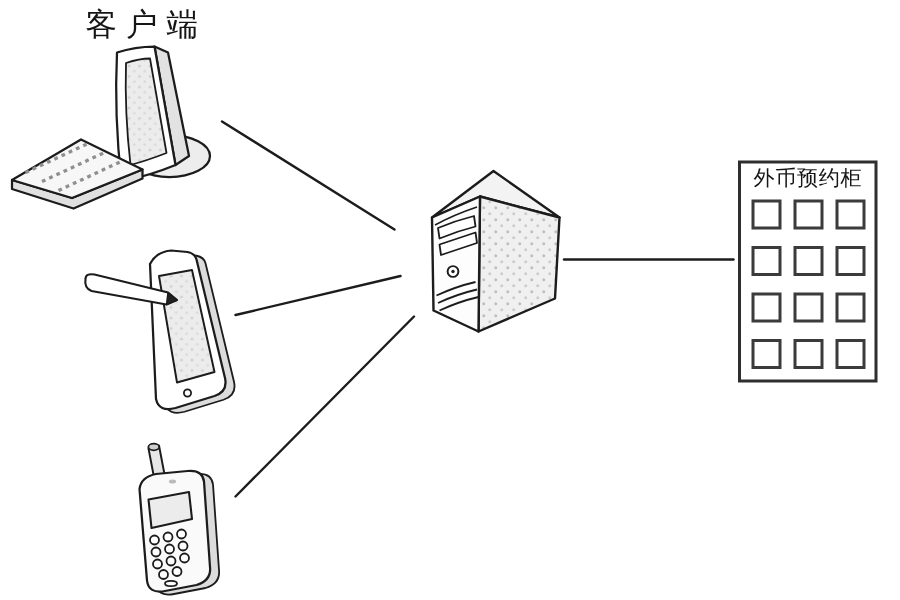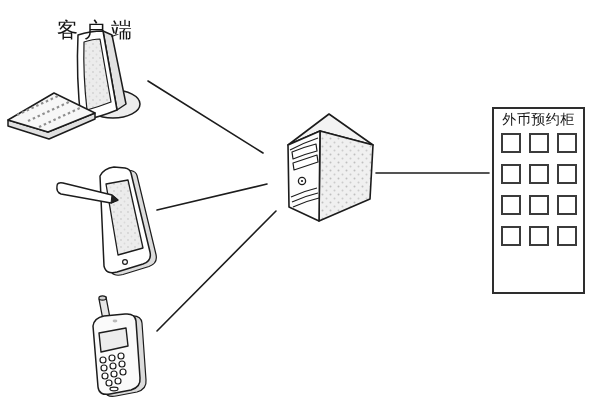--- a/index.html
+++ b/index.html
@@ -1,23 +1,23 @@
 <!DOCTYPE html>
 <html><head>
 <meta charset="utf-8">
 <style>
   *{margin:0;padding:0;box-sizing:border-box}
   html,body{background:#ffffff}
   .stage{position:relative;width:600px;height:400px;background:#fff;overflow:hidden;
          font-family:"Liberation Serif","DejaVu Serif",serif;color:#151515}
   .stage svg{position:absolute;left:0;top:0}
   .lbl{position:absolute;white-space:nowrap;font-weight:400}
-  .lbl-client{left:57px;top:16px;font-size:21px;letter-spacing:6px}
+  .lbl-client{left:57px;top:2px;font-size:21px;letter-spacing:6px}
   .lbl-server{left:292px;top:80px;font-size:20px;letter-spacing:5px}
-  .cabinet{position:absolute;left:492px;top:107px;width:93px;height:187px;
+  .cabinet{position:absolute;left:492px;top:107px;width:93px;height:148px;
            border:2px solid #2e2e2e;background:#fff;
            display:flex;flex-direction:column;align-items:center}
   .cabinet-label{font-size:14px;letter-spacing:.5px;margin-top:2px;line-height:1.25}
   .cabinet-grid{display:grid;column-gap:8px;row-gap:11px;margin-top:4px}
   .cell{width:20px;height:20px;border:2px solid #3b3b3b;background:#fff}
 </style>
 </head>
 <body>
 
 <div class="stage">

